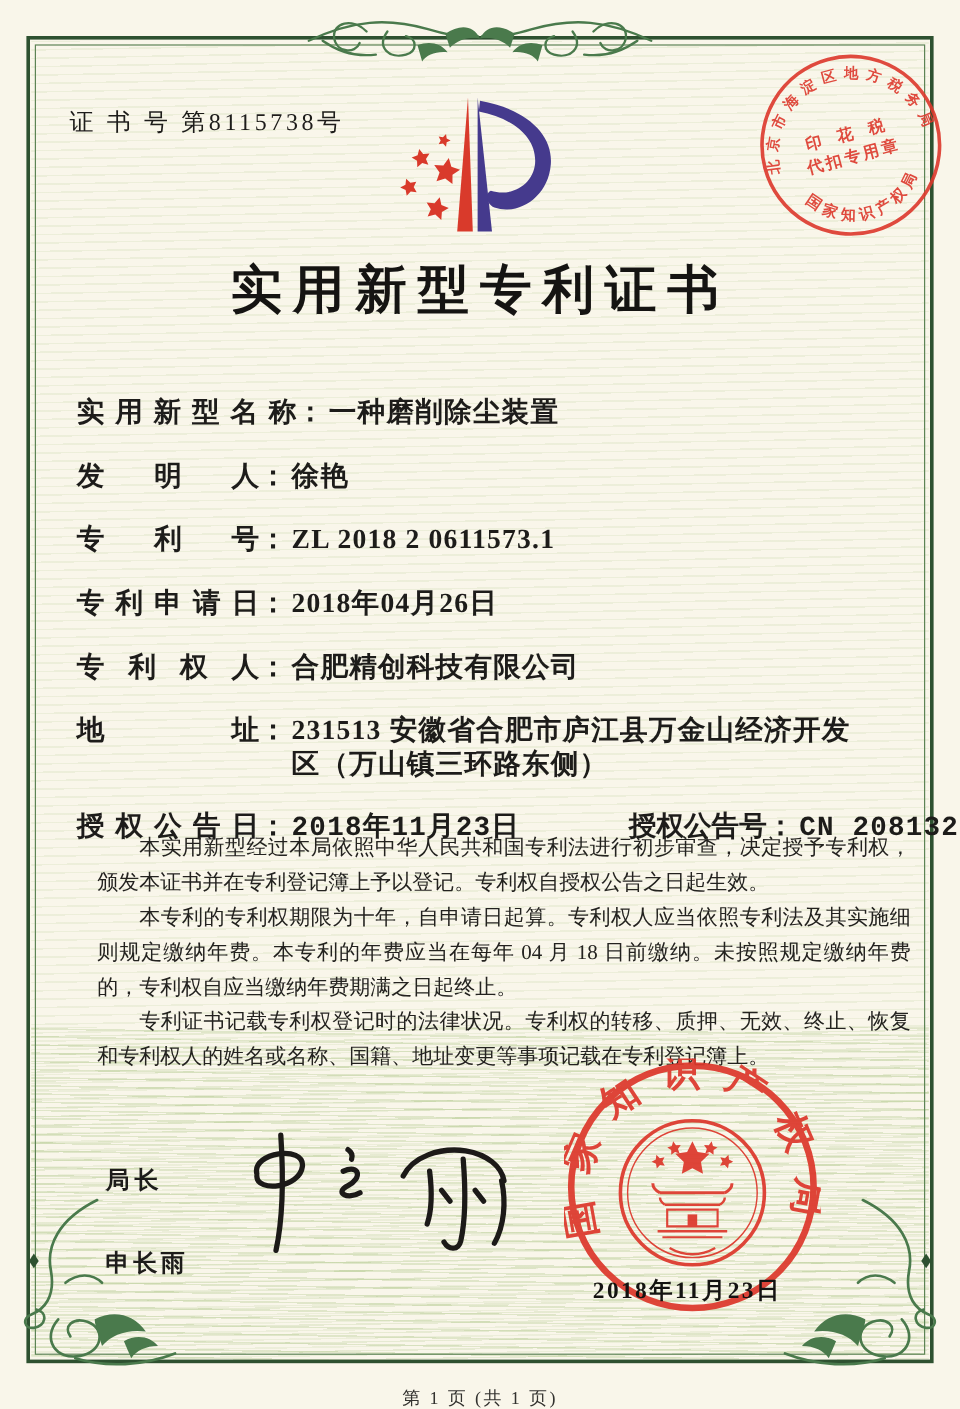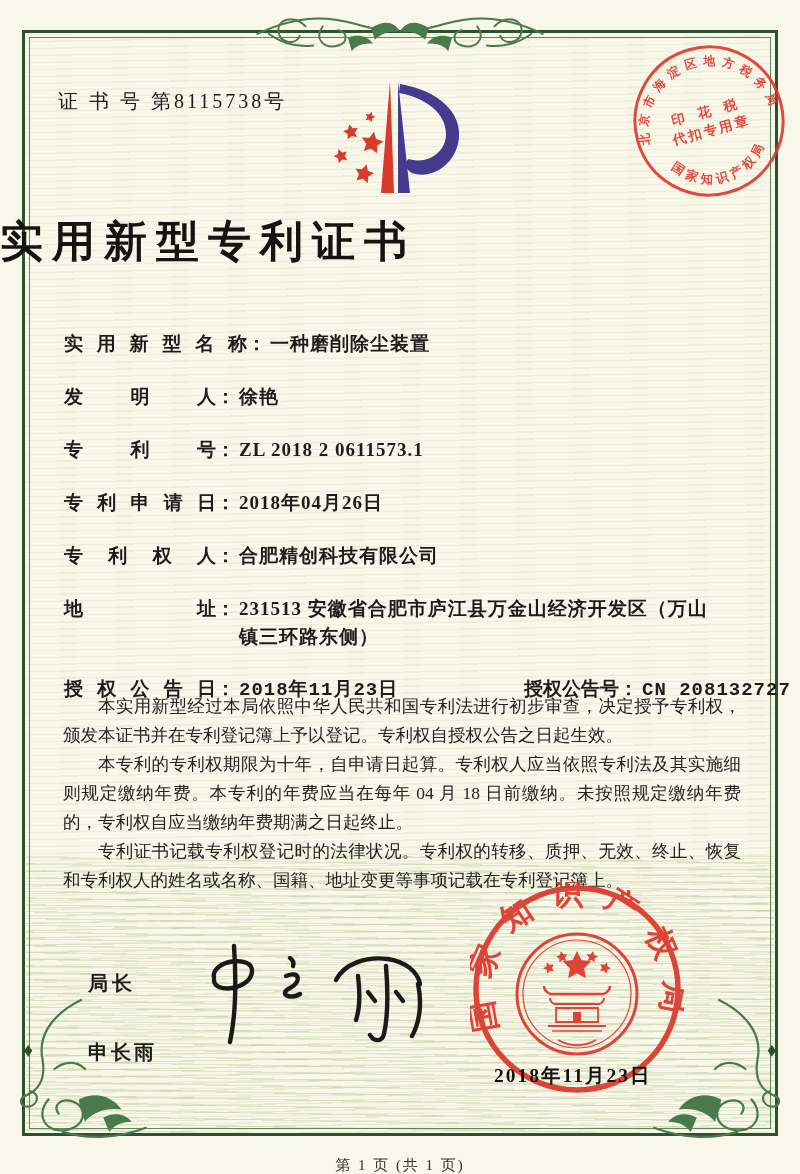--- a/index.html
+++ b/index.html
@@ -25,34 +25,34 @@
       repeating-linear-gradient(181deg, rgba(164,192,124,.30) 0 1.4px, rgba(0,0,0,0) 1.4px 6.8px),
       repeating-linear-gradient(179deg, rgba(164,192,124,.22) 0 1.2px, rgba(0,0,0,0) 1.2px 7.4px);}
   
   .ornament{position:absolute;pointer-events:none;}
   .orn-top{left:250px;top:5px;width:300px;height:54px;}
   .orn-bl{left:18px;top:998px;width:132px;height:142px;}
   .orn-br{right:18px;top:998px;width:132px;height:142px;transform:scaleX(-1);}
   
   .cert-no{position:absolute;left:58px;top:88px;font-size:20px;letter-spacing:3px;font-weight:500;}
   .logo{position:absolute;left:328px;top:74px;width:150px;height:132px;}
-  .title{position:absolute;left:0;right:0;top:213px;text-align:left;
+  .title{position:absolute;left:0;right:0;top:213px;text-align:center;
     font-size:43px;font-weight:bold;letter-spacing:9px;color:#151412;}
   
-  .fields{position:absolute;left:64px;top:330px;width:678px;font-size:19px;font-weight:600;}
+  .fields{position:absolute;left:64px;top:330px;width:678px;font-size:23px;font-weight:600;}
   .f-row{display:flex;line-height:28px;margin-bottom:25px;align-items:flex-start;}
   .f-label{display:inline-block;width:152px;text-align:justify;text-align-last:justify;flex:0 0 auto;}
   .f-label.wide{width:183px;}
   .f-colon{flex:0 0 auto;padding-right:4px;}
   .f-value{letter-spacing:1px;max-width:475px;}
   .f-row.last{margin-bottom:0;font-family:Liberation Mono, monospace;}
   .grant-right{position:absolute;left:460px;top:0;white-space:nowrap;display:flex;}
   .row-rel{position:relative;}
   
-  .notice{position:absolute;left:63px;top:692px;width:678px;font-size:17.5px;
+  .notice{position:absolute;left:81px;top:692px;width:678px;font-size:17.5px;
     line-height:29px;text-align:justify;color:#23221f;}
   .notice p{margin:0;text-indent:2em;}
   
   .signer-title{position:absolute;left:88px;top:970px;font-size:20px;letter-spacing:4px;font-weight:600;text-align:center;}
   .signer-name{position:absolute;left:88px;top:1012px;font-size:20px;letter-spacing:3px;font-weight:600;margin-top:27px;}
   .signature{position:absolute;left:190px;top:936px;width:250px;height:115px;}
   .main-seal{position:absolute;left:470px;top:882px;width:214px;height:214px;opacity:.93;}
   .seal-date{position:absolute;left:494px;top:1062px;font-size:19.5px;font-weight:600;
     letter-spacing:2px;color:#141311;}
   .page-footer{position:absolute;left:0;right:0;top:1156px;text-align:center;

